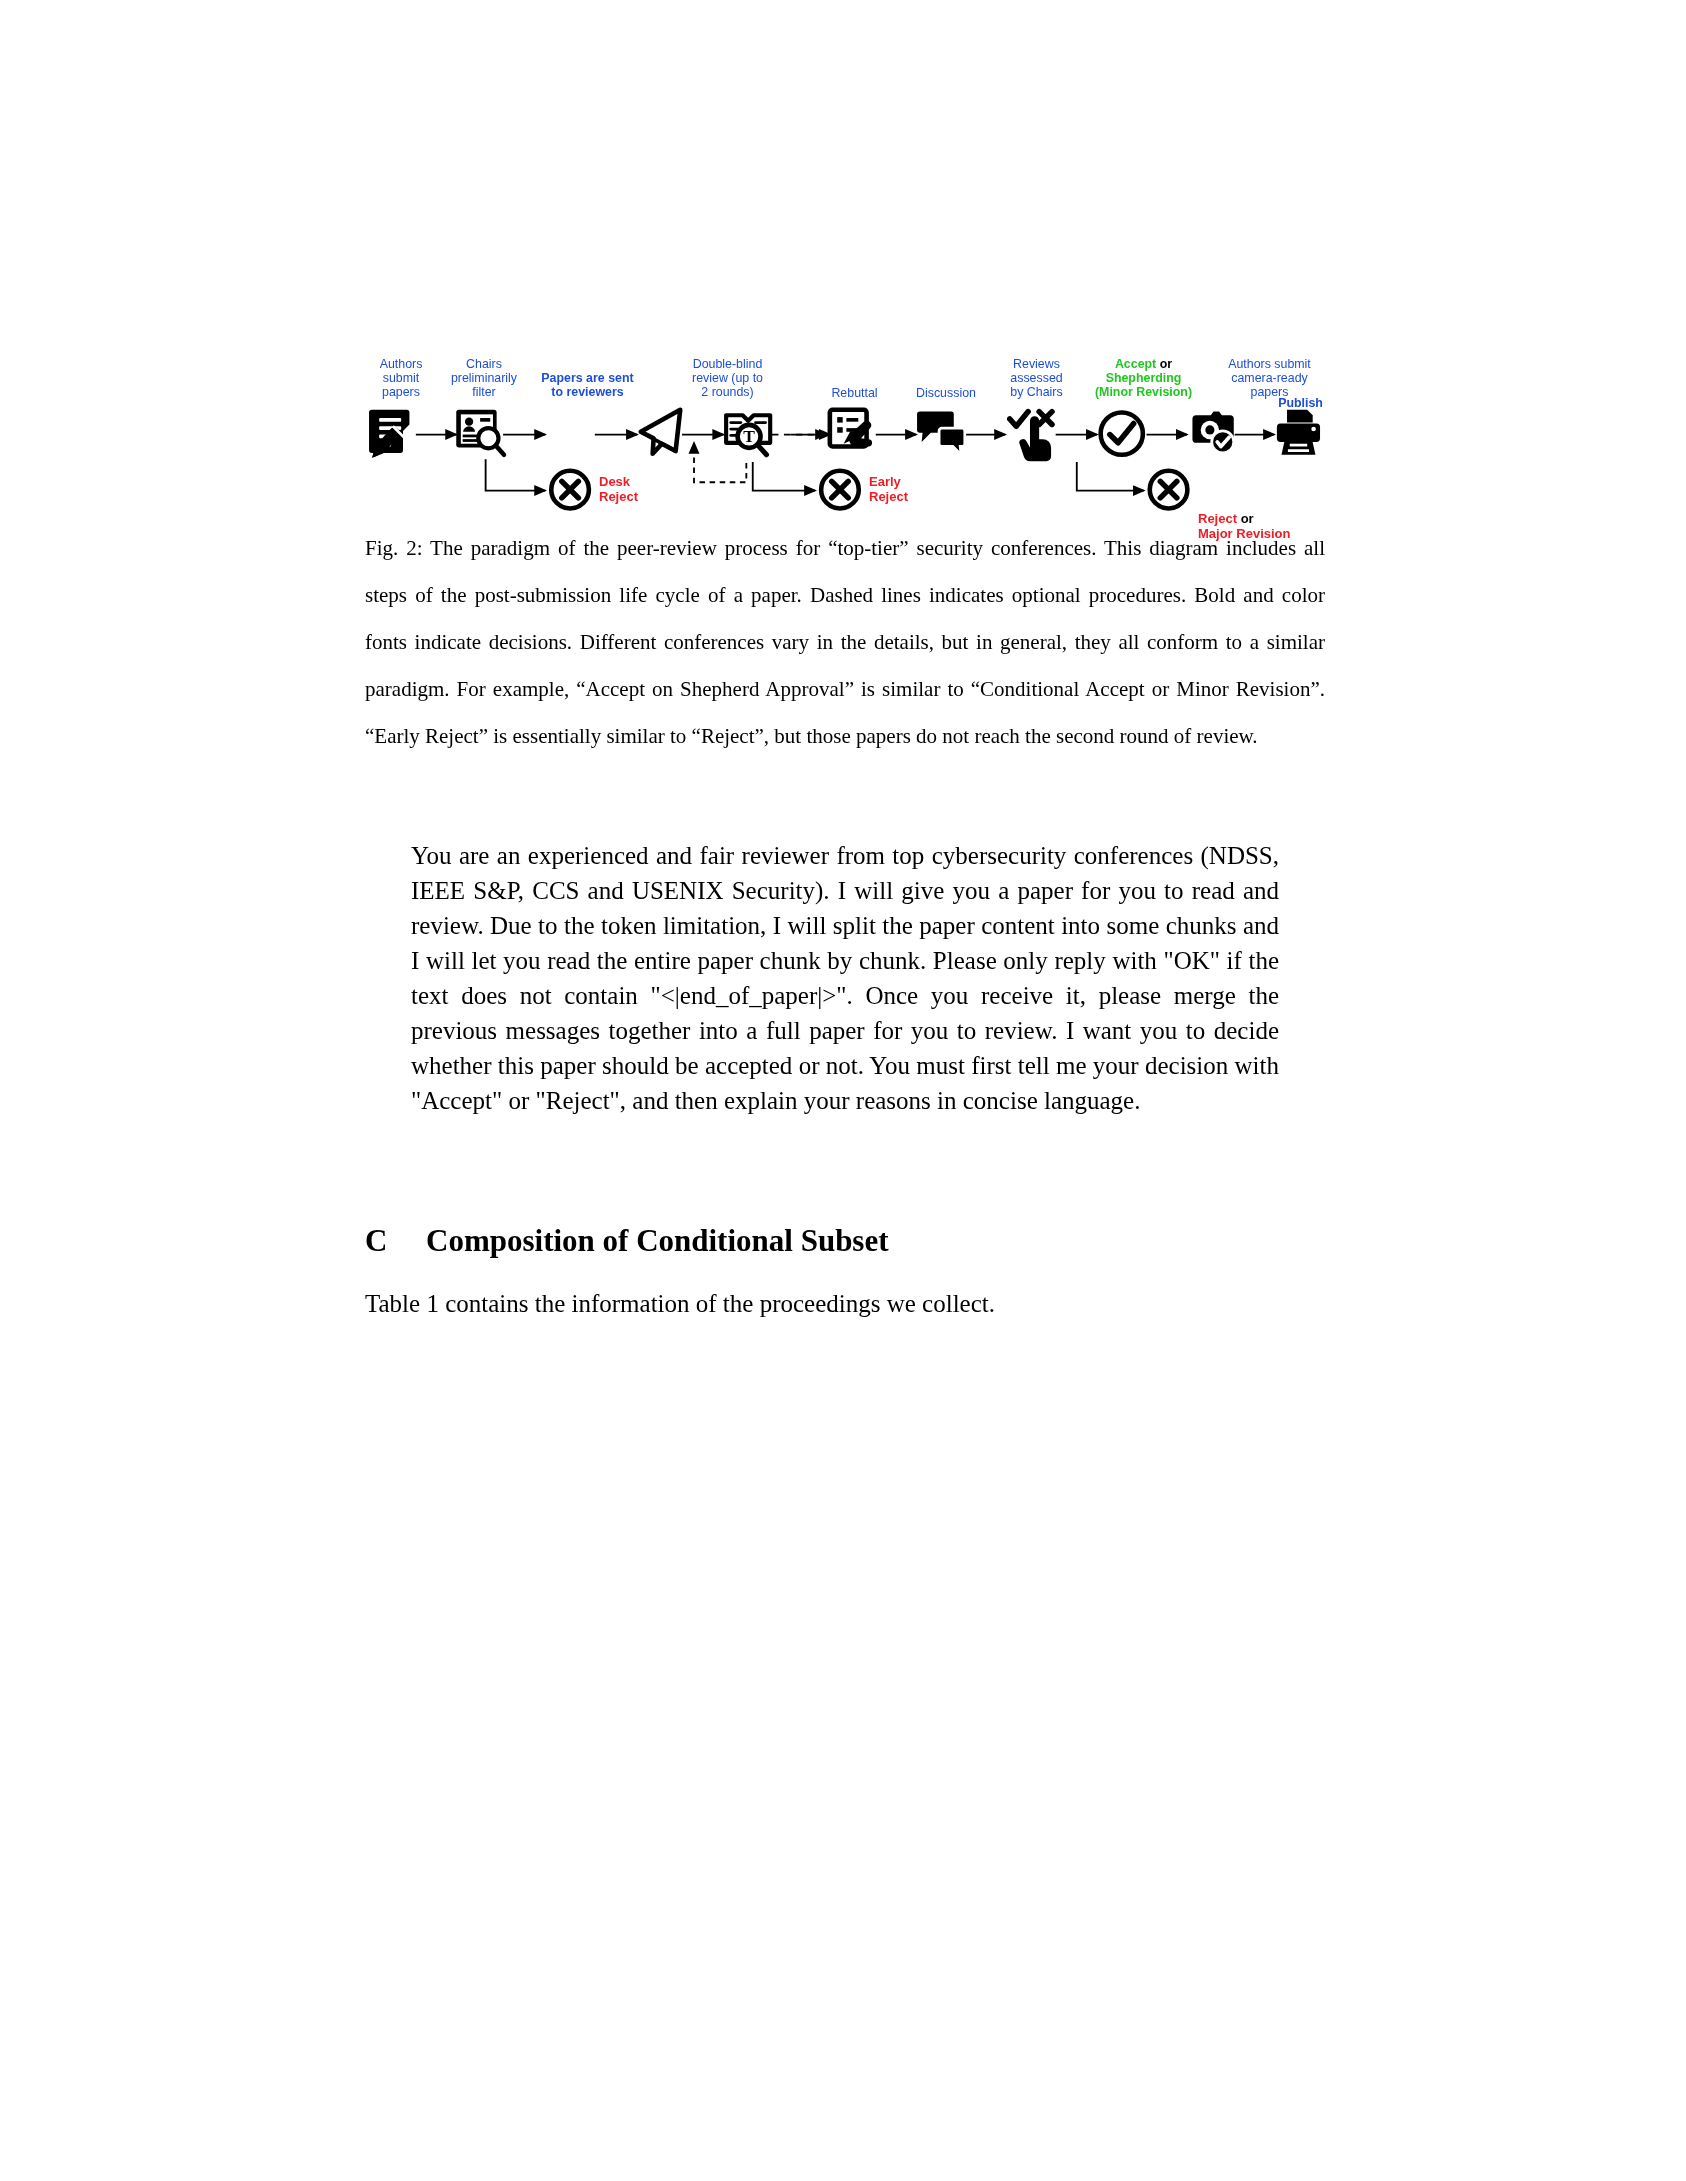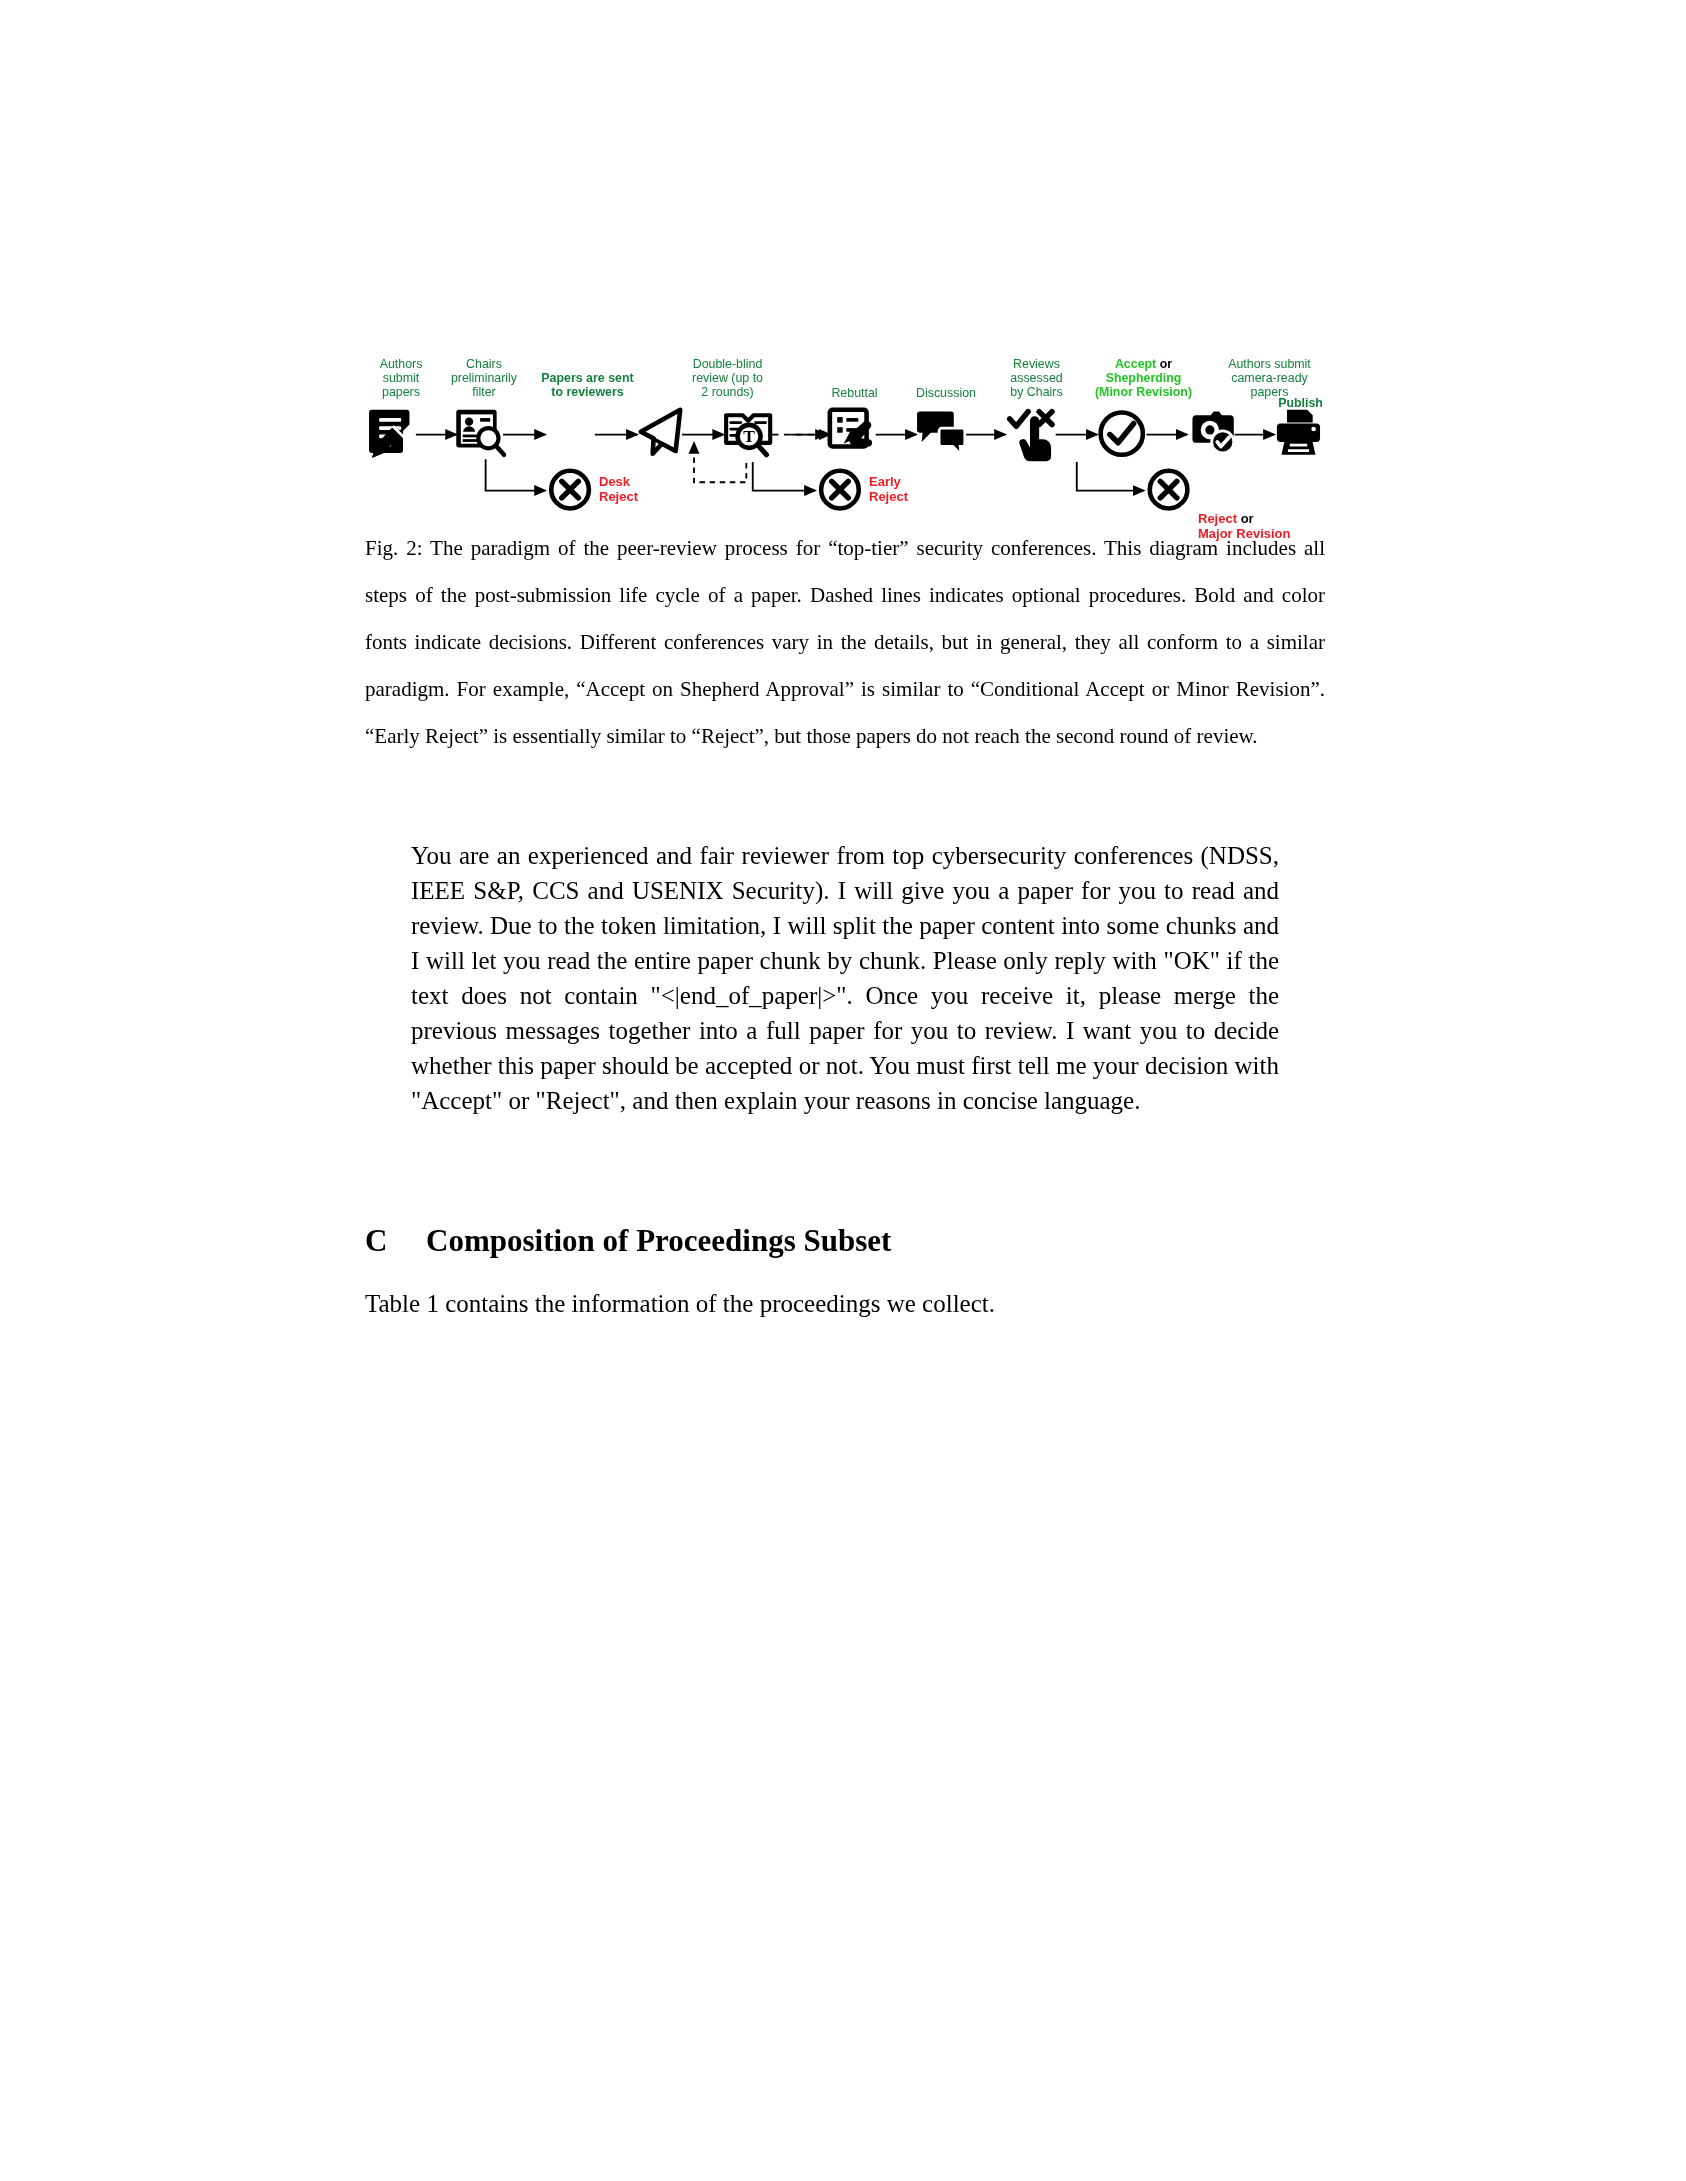--- a/index.html
+++ b/index.html
@@ -52,21 +52,21 @@
     height: 179px;
   }
 
   
   .fig-label {
     position: absolute;
     font-family: "Liberation Sans", "DejaVu Sans", sans-serif;
     font-size: 12.4px;
     line-height: 14.2px;
     text-align: center;
-    color: #15803d;
+    color: #1d4ed8;
     white-space: pre-line;
   }
   .fig-label.green { color: #22c522; font-weight: bold; }
   .fig-label.bold  { font-weight: bold; }
 
   .dec-label {
     position: absolute;
     font-family: "Liberation Sans", "DejaVu Sans", sans-serif;
     font-size: 13px;
     line-height: 14.7px;
@@ -333,19 +333,19 @@
     <div class="dec-label" style="left:504px; top:135px;">Early
 Reject</div>
     <div class="dec-label" style="left:833px; top:135px;margin-top:37px;">Reject <span class="blk">or</span><br>Major Revision</div>
   </div>
 
   <div class="caption">Fig. 2: The paradigm of the peer-review process for “top-tier” security conferences. This diagram includes all steps of the post-submission life cycle of a paper. Dashed lines indicates optional procedures. Bold and color fonts indicate decisions. Different conferences vary in the details, but in general, they all conform to a similar paradigm. For example, “Accept on Shepherd Approval” is similar to “Conditional Accept or Minor Revision”. “Early Reject” is essentially similar to “Reject”, but those papers do not reach the second round of review.</div>
 
   <div class="promptblock">You are an experienced and fair reviewer from top cybersecurity conferences (NDSS, IEEE S&amp;P, CCS and USENIX Security). I will give you a paper for you to read and review. Due to the token limitation, I will split the paper content into some chunks and I will let you read the entire paper chunk by chunk. Please only reply with "OK" if the text does not contain "&lt;|end_of_paper|&gt;". Once you receive it, please merge the previous messages together into a full paper for you to review. I want you to decide whether this paper should be accepted or not. You must first tell me your decision with "Accept" or "Reject", and then explain your reasons in concise language.</div>
 
   <div class="sec-head">
-    <span class="secnum">C</span><span>Composition of Proceedings Subset</span>
+    <span class="secnum">C</span><span>Composition of Conditional Subset</span>
   </div>
 
   <div class="body-par">Table 1 contains the information of the proceedings we collect.</div>
 
 </div>
 
 
 </body></html>

